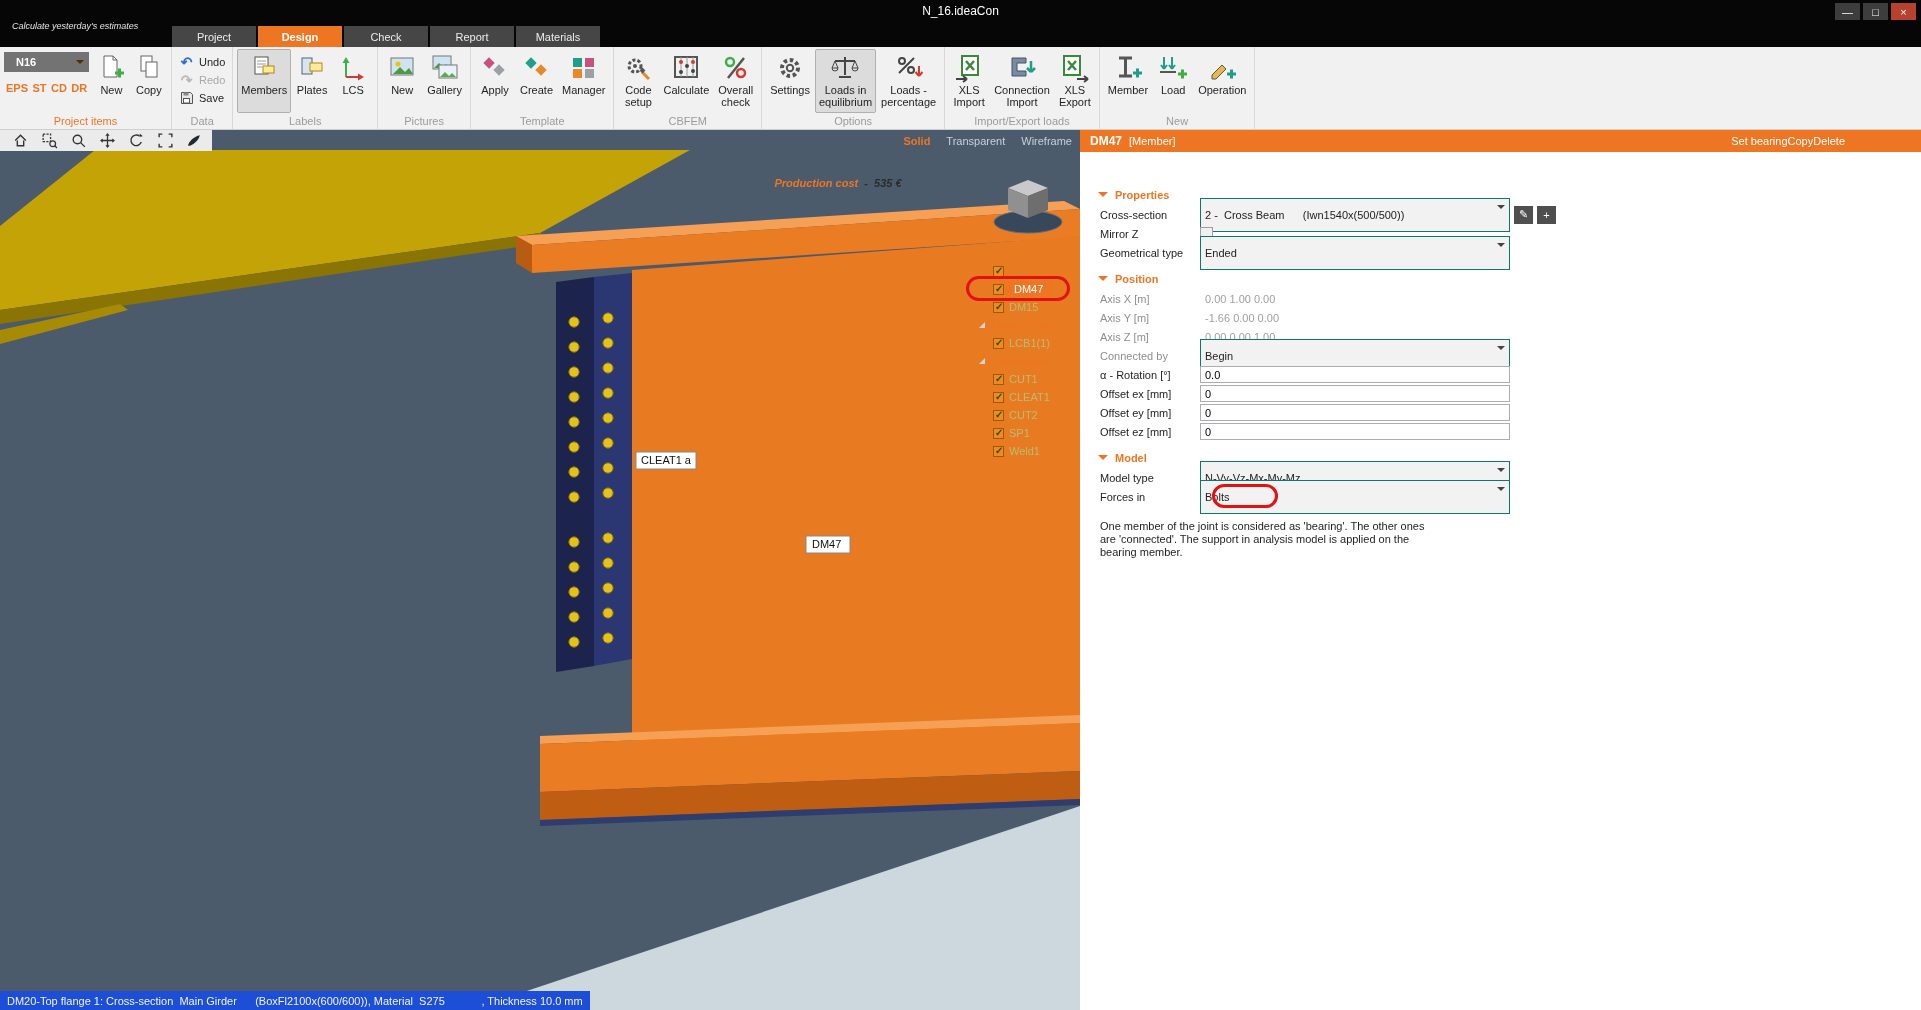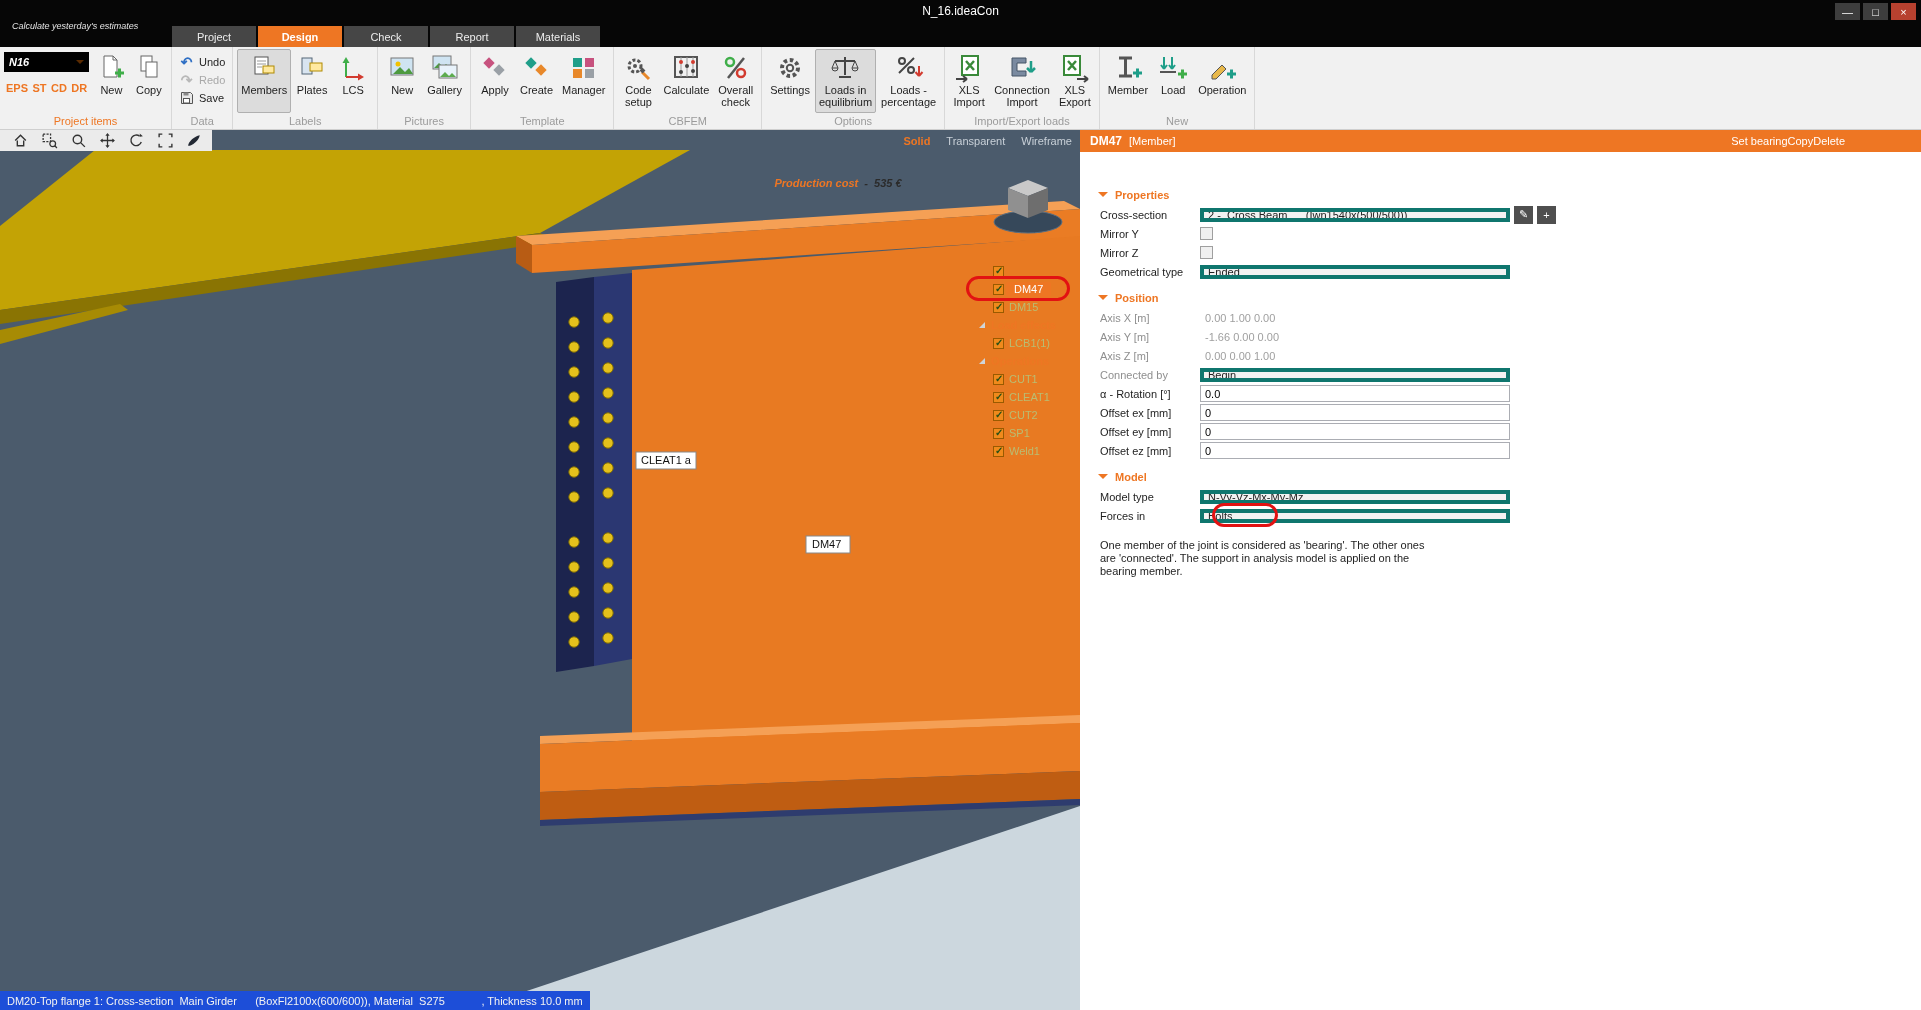--- a/index.html
+++ b/index.html
@@ -27,21 +27,21 @@
   .rgroup{border-right:1px solid #d8d8d8;display:flex;flex-direction:column;padding:2px 4px 0;}
   .rbtns{flex:1;display:flex;align-items:flex-start;gap:1px;}
   .glabel{height:15px;line-height:15px;text-align:center;color:#9b9b9b;}
   .glabel.accent{color:#ee7623;}
   .bigbtn{display:flex;flex-direction:column;align-items:center;padding:3px 3px 0;min-width:36px;height:64px;border:1px solid transparent;border-radius:2px;}
   .bigbtn.pressed{background:#dcdcdc;border-color:#b0b0b0;}
   .blabel{text-align:center;line-height:12px;white-space:pre-line;color:#1e1e1e;margin-top:1px;}
   .bicon{width:32px;height:30px;display:block;}
   .bicon svg{width:100%;height:100%;display:block;}
   .pi{width:96px;display:flex;flex-direction:column;margin-right:3px;}
-  .pi-select{height:20px;background:#000000;color:#fff;display:flex;align-items:center;padding:0 5px;position:relative;font-weight:bold;margin-top:3px;font-style:italic;}
+  .pi-select{height:20px;background:#737373;color:#fff;display:flex;align-items:center;padding:0 12px;position:relative;font-weight:bold;margin-top:3px;}
   .pi-select::after{content:"";position:absolute;right:5px;top:8px;border:4px solid transparent;border-top-color:#5a2a00;}
   .pi-modes{display:flex;justify-content:space-between;padding:10px 2px 0;color:#ee7623;font-weight:bold;}
   .smallbtns{display:flex;flex-direction:column;gap:2px;padding-top:5px;}
   .smallbtn{display:flex;align-items:center;gap:5px;height:16px;padding:0 3px;color:#1e1e1e;}
   .smallbtn.disabled{color:#a8a8a8;}
   .sicon{width:15px;height:15px;display:flex;align-items:center;justify-content:center;font-weight:bold;}
 
   
   .main{position:absolute;top:130px;left:0;width:1921px;height:880px;display:flex;}
   .viewport{position:relative;width:1080px;height:880px;background:#4b5b6c;overflow:hidden;flex:none;}
@@ -75,21 +75,21 @@
   .ptitle{font-weight:bold;font-size:12px;}
   .ptype{margin-left:7px;}
   .pactions{margin-left:auto;display:flex;padding-right:66px;}
   .pact{color:#fff;}
   .pbody{padding:26px 0 0 20px;position:relative;width:540px;}
   .psec{display:flex;align-items:center;gap:7px;height:21px;margin:6px 0 0 -2px;color:#ee7623;font-weight:bold;}
   .tri{width:0;height:0;border:5px solid transparent;border-top-color:#ee7623;margin-top:5px;}
   .prow{display:flex;align-items:center;height:19px;position:relative;}
   .plabel{width:100px;flex:none;color:#1e1e1e;}
   .plabel.dim{color:#8f8f8f;}
-  .dd{width:310px;height:14px;background:#f2f2f2;border:4px solid #0f766e;display:flex;align-items:center;padding:0 16px 0 4px;position:relative;white-space:pre;overflow:hidden;text-decoration:underline;}
+  .dd{width:310px;height:34px;background:#f2f2f2;border:1px solid #0f766e;display:flex;align-items:center;padding:0 16px 0 4px;position:relative;white-space:pre;overflow:hidden;}
   .dd::after{content:"";position:absolute;right:4px;top:6px;border:4px solid transparent;border-top-color:#444;}
   .pin{width:310px;height:17px;border:1px solid #abadb3;font:inherit;padding:0 4px;background:#fff;}
   .pdis{color:#9f9f9f;padding-left:5px;white-space:pre;}
   .pcheck{width:13px;height:13px;background:#f0f0f0;border:1px solid #9f9f9f;flex:none;}
   .sqbtn{width:19px;height:18px;background:#4f4f4f;color:#fff;display:flex;align-items:center;justify-content:center;margin-left:4px;border:none;font-size:11px;}
   .help{margin-top:14px;width:348px;line-height:13px;white-space:pre-line;color:#1e1e1e;}
   .oval{position:absolute;left:112px;top:-3px;width:66px;height:24px;border:3px solid #e21212;border-radius:12px;pointer-events:none;}
   .bolt{fill:#e4c11c;stroke:#7c6a08;stroke-width:1;}
 </style>
 </head>
@@ -636,24 +636,20 @@
           <span class="tri"></span>
           <span>Properties</span>
         </div>
         <div class="prow">
           <span class="plabel">Cross-section</span>
           <div class="dd">2 -  Cross Beam      (Iwn1540x(500/500))</div>
           <button class="sqbtn">✎</button>
           <button class="sqbtn">+</button>
         </div>
         <div class="prow">
-          <span class="plabel">Mirror Y</span>
-          <span class="pcheck"></span>
-        </div>
-        <div class="prow">
           <span class="plabel">Mirror Z</span>
           <span class="pcheck"></span>
         </div>
         <div class="prow">
           <span class="plabel">Geometrical type</span>
           <div class="dd">Ended</div>
         </div>
 
         <div class="psec">
           <span class="tri"></span>

